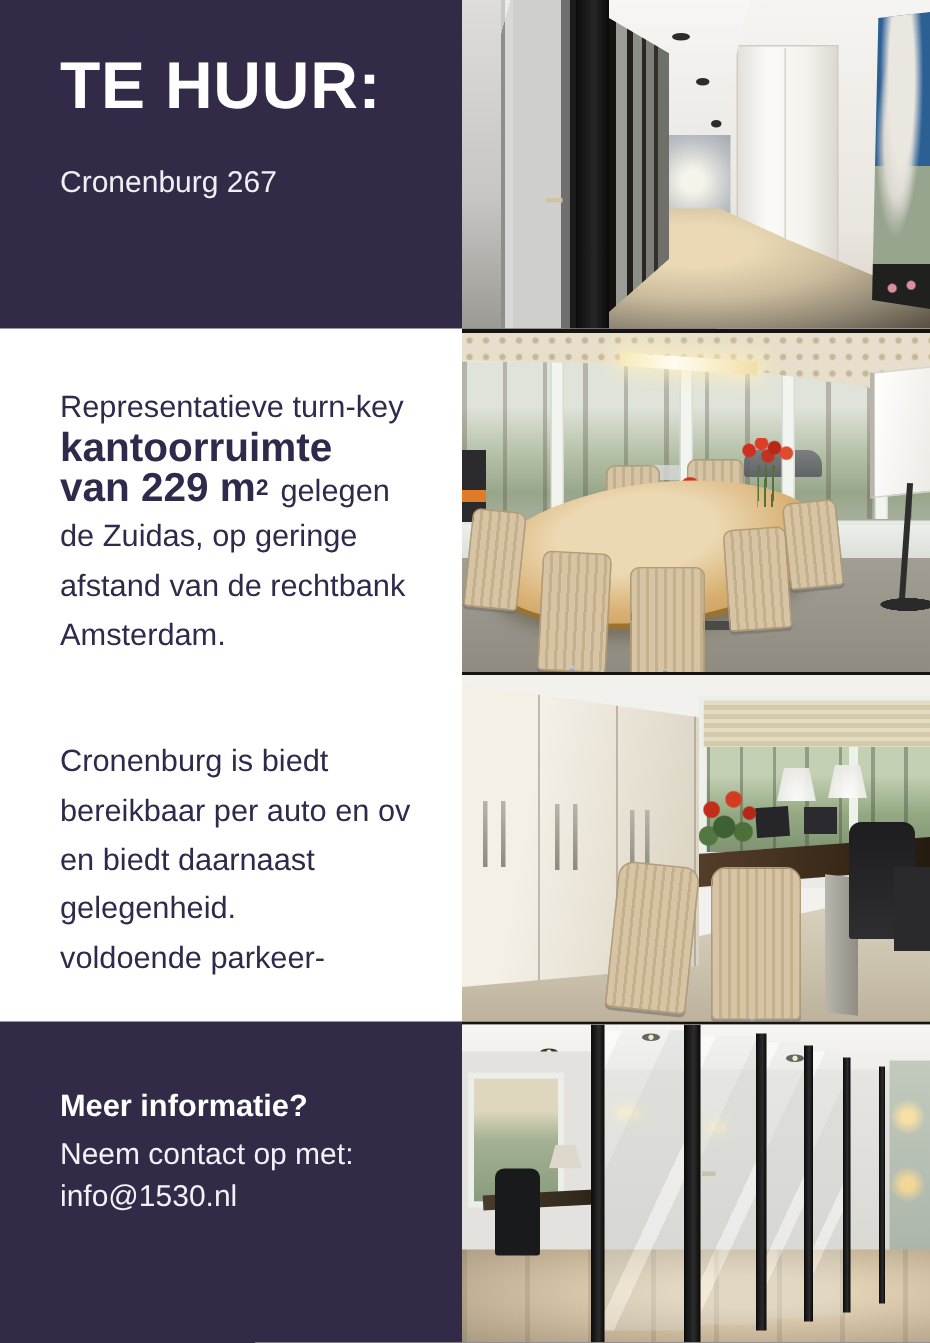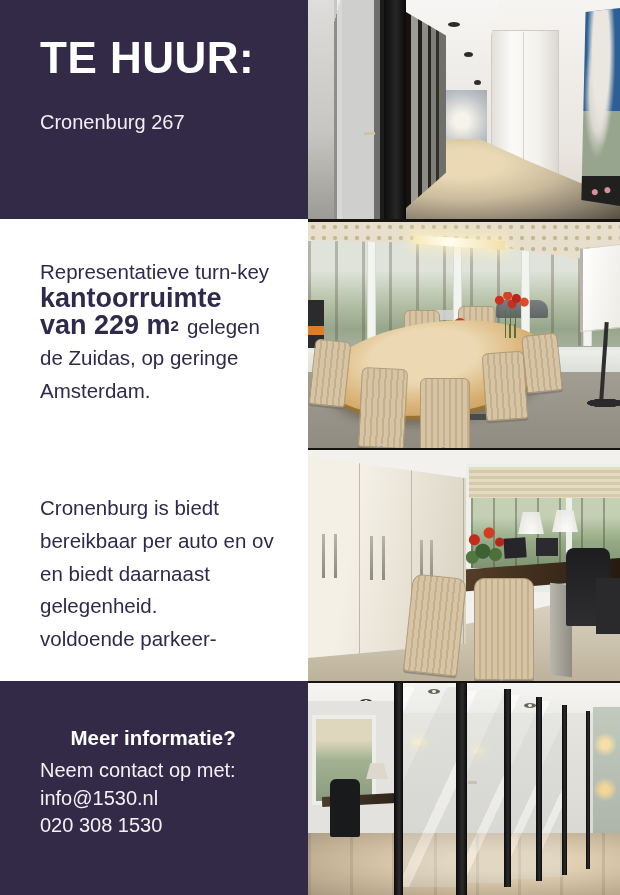--- a/index.html
+++ b/index.html
@@ -14,21 +14,21 @@
   .address{position:absolute;left:40px;top:108px;font-size:20px;line-height:28.5px;color:#f1eff4;}
   .desc{position:absolute;left:40px;top:258px;width:258px;color:#2f2a4b;}
   .l-reg{font-size:20.5px;line-height:27px;}
   .l-bold{font-size:27px;line-height:27px;font-weight:700;}
   .l-bold-row{display:flex;align-items:baseline;gap:8px;height:30px;}
   .l-bold-row sup{font-size:15px;font-weight:700;vertical-align:super;}
   .m2{display:flex;align-items:flex-start;}
   .l-rest{font-size:20.5px;line-height:32.8px;}
   .desc2{position:absolute;left:40px;top:492px;width:258px;color:#2f2a4b;}
   .contact{position:absolute;left:40px;top:726px;color:#f3f1f6;}
-  .contact-h{font-size:20.5px;font-weight:700;color:#ffffff;margin-bottom:7px;text-align:right;}
+  .contact-h{font-size:20.5px;font-weight:700;color:#ffffff;margin-bottom:7px;}
   .contact-l{font-size:20px;line-height:27.5px;font-weight:400;}
   
   .photos{position:absolute;left:308px;top:0;width:312px;height:895px;background:#161310;}
   .photo{position:absolute;left:0;width:312px;overflow:hidden;}
   .photo *{position:absolute;}
   .ph1{top:0;height:219px;background:#f2f1ef;}
   .ph2{top:222px;height:226px;background:#eef0ed;}
   .ph3{top:450px;height:231px;background:#f2f1ed;}
   .ph4{top:683px;height:212px;background:#efeeec;}
   
@@ -226,37 +226,37 @@
     <div class="l-reg">Representatieve turn-key</div>
     <div class="l-bold">kantoorruimte</div>
     <div class="l-bold-row">
       <span class="l-bold m2">
           <span>van 229 m</span>
           <sup>2</sup>
         </span>
       <span class="l-reg">gelegen</span>
     </div>
     <div class="l-rest">de Zuidas, op geringe</div>
+    <div class="l-rest">afstand van de rechtbank</div>
     <div class="l-rest">Amsterdam.</div>
   </div>
 
   <div class="desc2">
     <div class="l-rest">Cronenburg is biedt</div>
     <div class="l-rest">bereikbaar per auto en ov</div>
     <div class="l-rest">en biedt daarnaast</div>
     <div class="l-rest">gelegenheid.</div>
     <div class="l-rest">voldoende parkeer-</div>
   </div>
 
   <div class="block block-bottom"></div>
   <div class="contact">
     <div class="contact-h">Meer informatie?</div>
     <div class="contact-l">Neem contact op met:</div>
     <div class="contact-l">info@1530.nl</div>
-    <div class="contact-l">020 308 1530</div>
   </div>
 
   <div class="photos">
 
     <div class="photo ph1">
       <div class="ph1-rightwall"></div>
       <div class="ph1-door"></div>
       <div class="ph1-doorseam"></div>
       <div class="ph1-ceiling"></div>
       <div class="ph1-light ph1-li1"></div>

